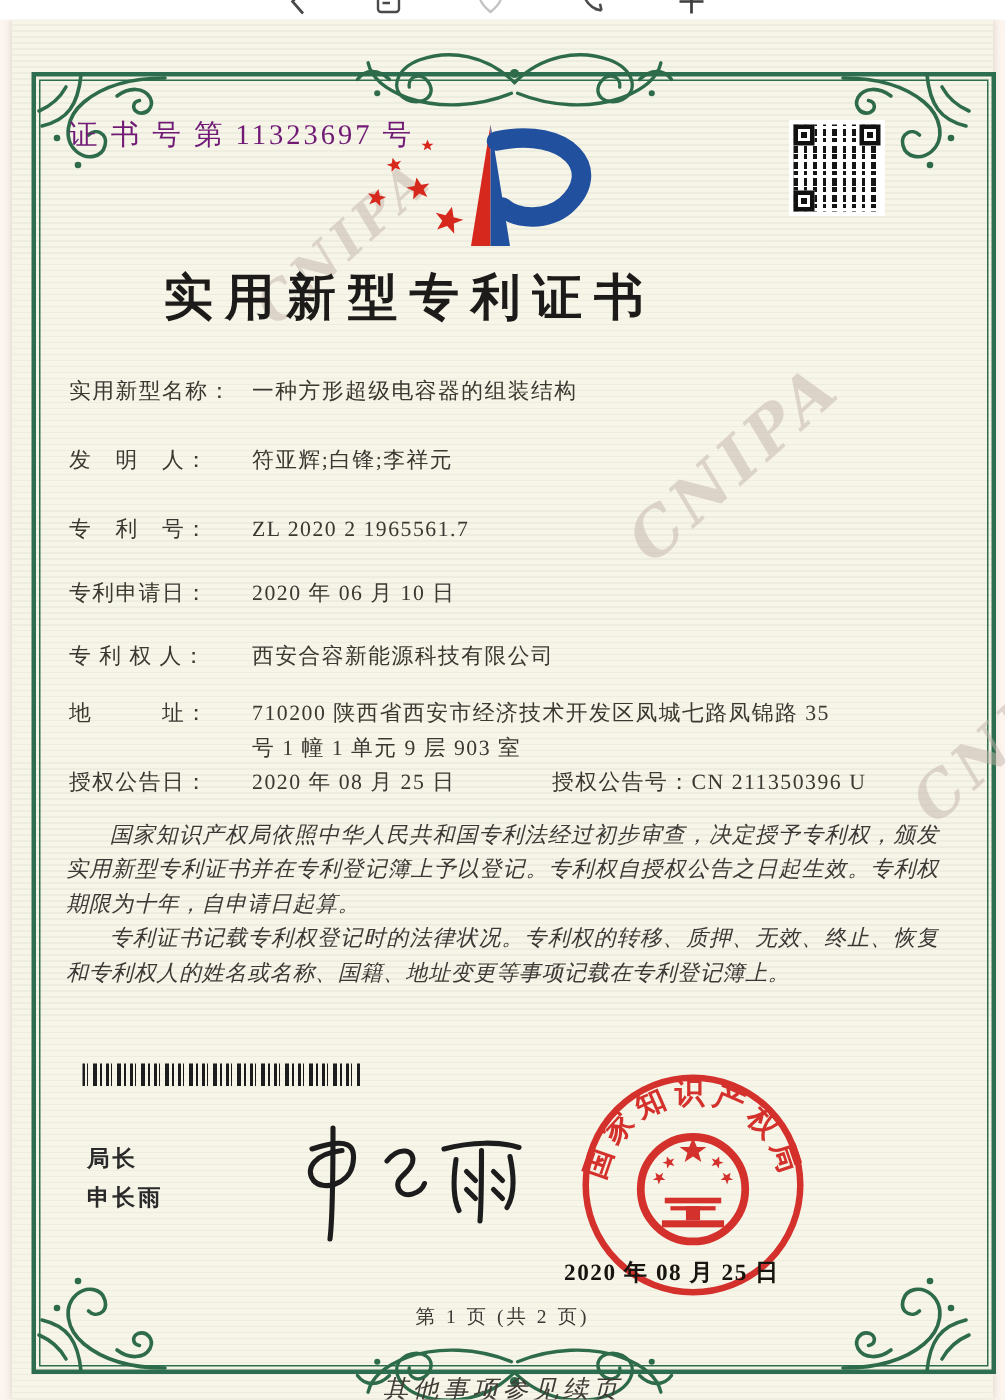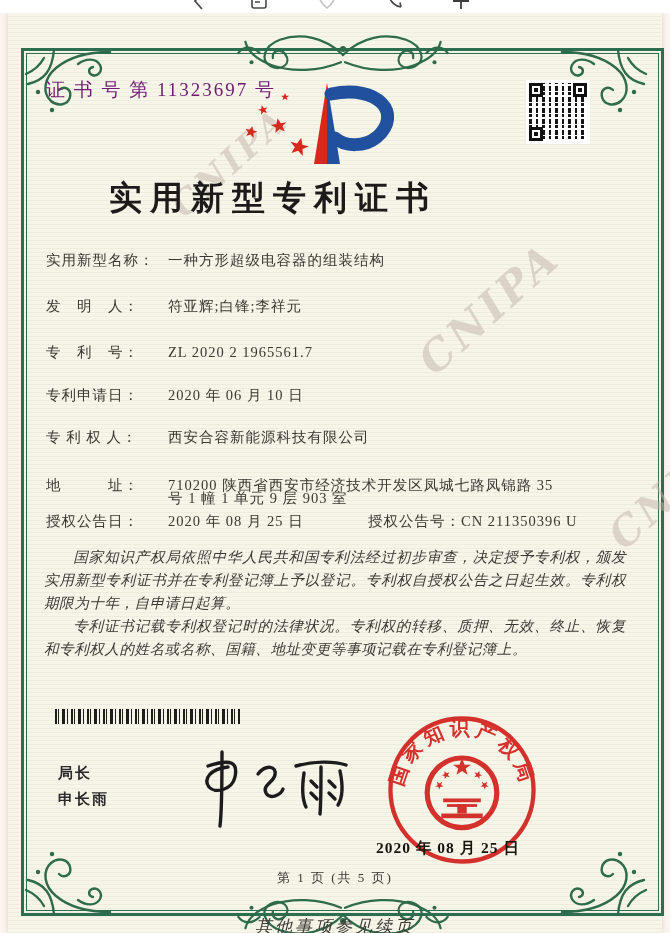--- a/index.html
+++ b/index.html
@@ -224,21 +224,21 @@
 </div>
 <div class="row" style="top:343px">
   <span class="lbl">专　利　号：</span><span>ZL 2020 2 1965561.7</span>
 </div>
 <div class="row" style="top:386px">
   <span class="lbl">专利申请日：</span><span>2020 年 06 月 10 日</span>
 </div>
 <div class="row" style="top:428px">
   <span class="lbl">专 利 权 人：</span><span>西安合容新能源科技有限公司</span>
 </div>
-<div class="row" style="top:476px">
+<div class="row" style="top:466px">
   <span class="lbl">地　　　址：</span><span>710200 陕西省西安市经济技术开发区凤城七路凤锦路 35</span>
 </div>
 <div class="addr2" style="top:489px">号 1 幢 1 单元 9 层 903 室</div>
 <div class="row" style="top:512px">
   <span class="lbl">授权公告日：</span><span>2020 年 08 月 25 日</span>
 </div>
 <div class="grant-no" style="top:512px">
   <span>授权公告号：</span><span>CN 211350396 U</span>
 </div>
 
@@ -274,14 +274,14 @@
       </defs>
     <circle cx="85" cy="85" r="76" fill="none" stroke="#d2231f" stroke-width="4.6"></circle>
     <text font-family="Liberation Serif, serif" font-size="21" font-weight="bold" fill="#d2231f" letter-spacing="5">
       <textPath href="#sealArc" startOffset="50%" text-anchor="middle">国家知识产权局</textPath>
     </text>
     <use href="#emblem" transform="translate(45 44)"></use>
   </svg>
 </div>
 <div class="seal-date">2020 年 08 月 25 日</div>
 
-<div class="page-footer">第 1 页 (共 5 页)</div>
+<div class="page-footer">第 1 页 (共 2 页)</div>
 <div class="continuation">其他事项参见续页</div>
 
 </body></html>

